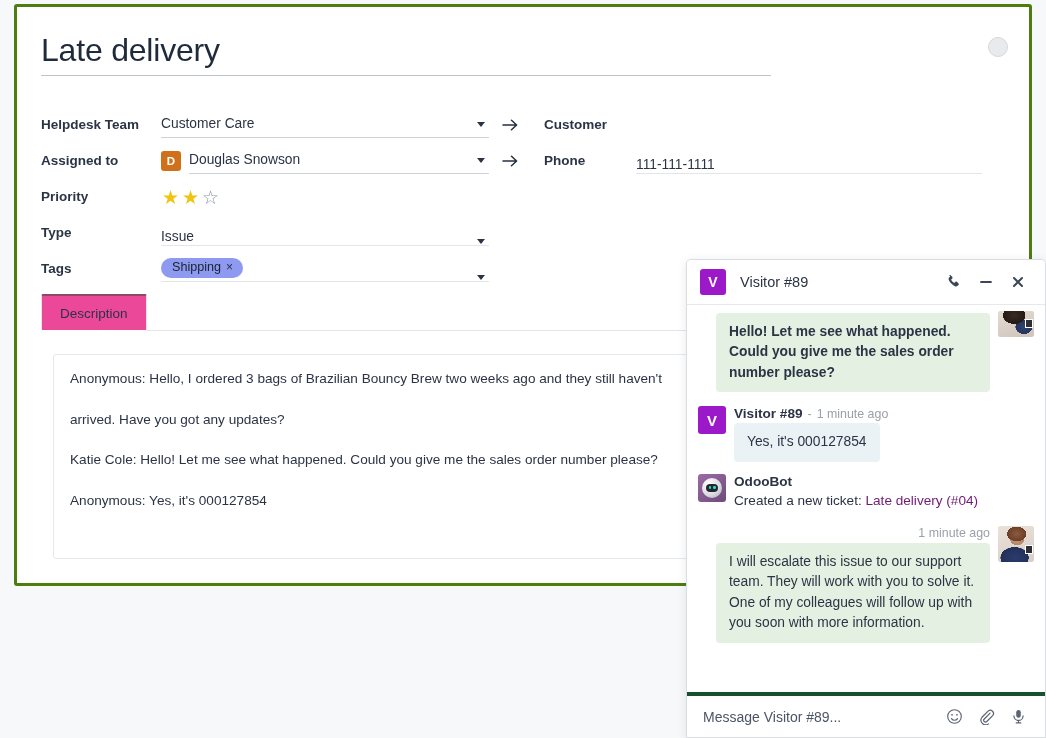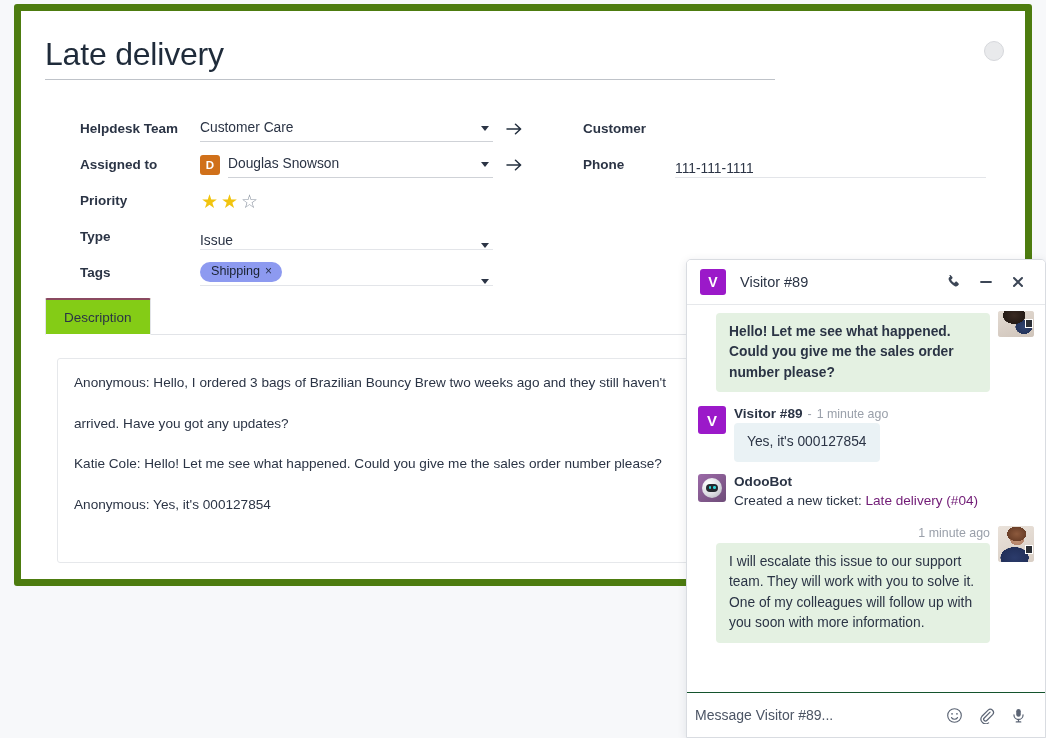--- a/index.html
+++ b/index.html
@@ -10,21 +10,21 @@
     color: #1f2b3a;
     overflow: hidden;
   }
 
   
   .form-card {
     position: absolute;
     left: 14px; top: 4px;
     width: 1018px; height: 582px;
     background: #ffffff;
-    border: 7px solid #4d7c0f;
+    border: 3px solid #4d7c0f;
     border-radius: 3px;
     padding-left: 12px;
   }
 
   .status-dot {
     position: absolute;
     right: 21px; top: 30px;
     width: 20px; height: 20px;
     border-radius: 50%;
     background: #e9eaec;
@@ -63,21 +63,20 @@
     align-items: center;
     height: 36px;
   }
   .flabel {
     font-size: 13.5px;
     font-weight: bold;
     color: #2b3445;
     width: 120px;
     flex: 0 0 120px;
     line-height: 1;
-    margin-left: 35px;
   }
   .col-right .flabel { width: 92px; flex: 0 0 92px; }
 
   .fctl {
     flex: 1;
     display: flex;
     align-items: center;
     position: relative;
   }
   .fline {
@@ -155,21 +154,21 @@
     position: absolute;
     left: 24px; top: 287px;
     width: 975px;
     border-bottom: 1px solid #e2e4e8;
     display: flex;
   }
   .tab {
     padding: 10px 18px 9px 18px;
     font-size: 13.5px;
     color: #2b3445;
-    background: #84cc16;
+    background: #ec4899;
     border: 1px solid #e2e4e8;
     border-bottom: 1px solid #fff;
     border-top: 2px solid #8a4a60;
     margin-bottom: -1px;
     border-radius: 2px 2px 0 0;
   }
 
   .desc-box {
     position: absolute;
     left: 36px; top: 347px;
@@ -339,24 +338,24 @@
       linear-gradient(160deg, #e9e1d9 0%, #cfc4ba 100%);
   }
   .cut-av .dot {
     position: absolute; right: 1px; top: 8px;
     width: 8px; height: 9px; background: #2b2f36; border: 1px solid #fff;
   }
 
   .chat-foot {
     flex: 0 0 45px;
     height: 45px;
-    border-top: 1px solid #14532d;
-    display: flex;
-    align-items: center;
-    padding: 0 14px 0 8px;
+    border-top: 4px solid #14532d;
+    display: flex;
+    align-items: center;
+    padding: 0 14px 0 16px;
     background: #fff;
   }
   .chat-input {
     flex: 1;
     border: none;
     outline: none;
     font-family: "Liberation Sans", sans-serif;
     font-size: 14px;
     color: #2b3445;
     background: transparent;

